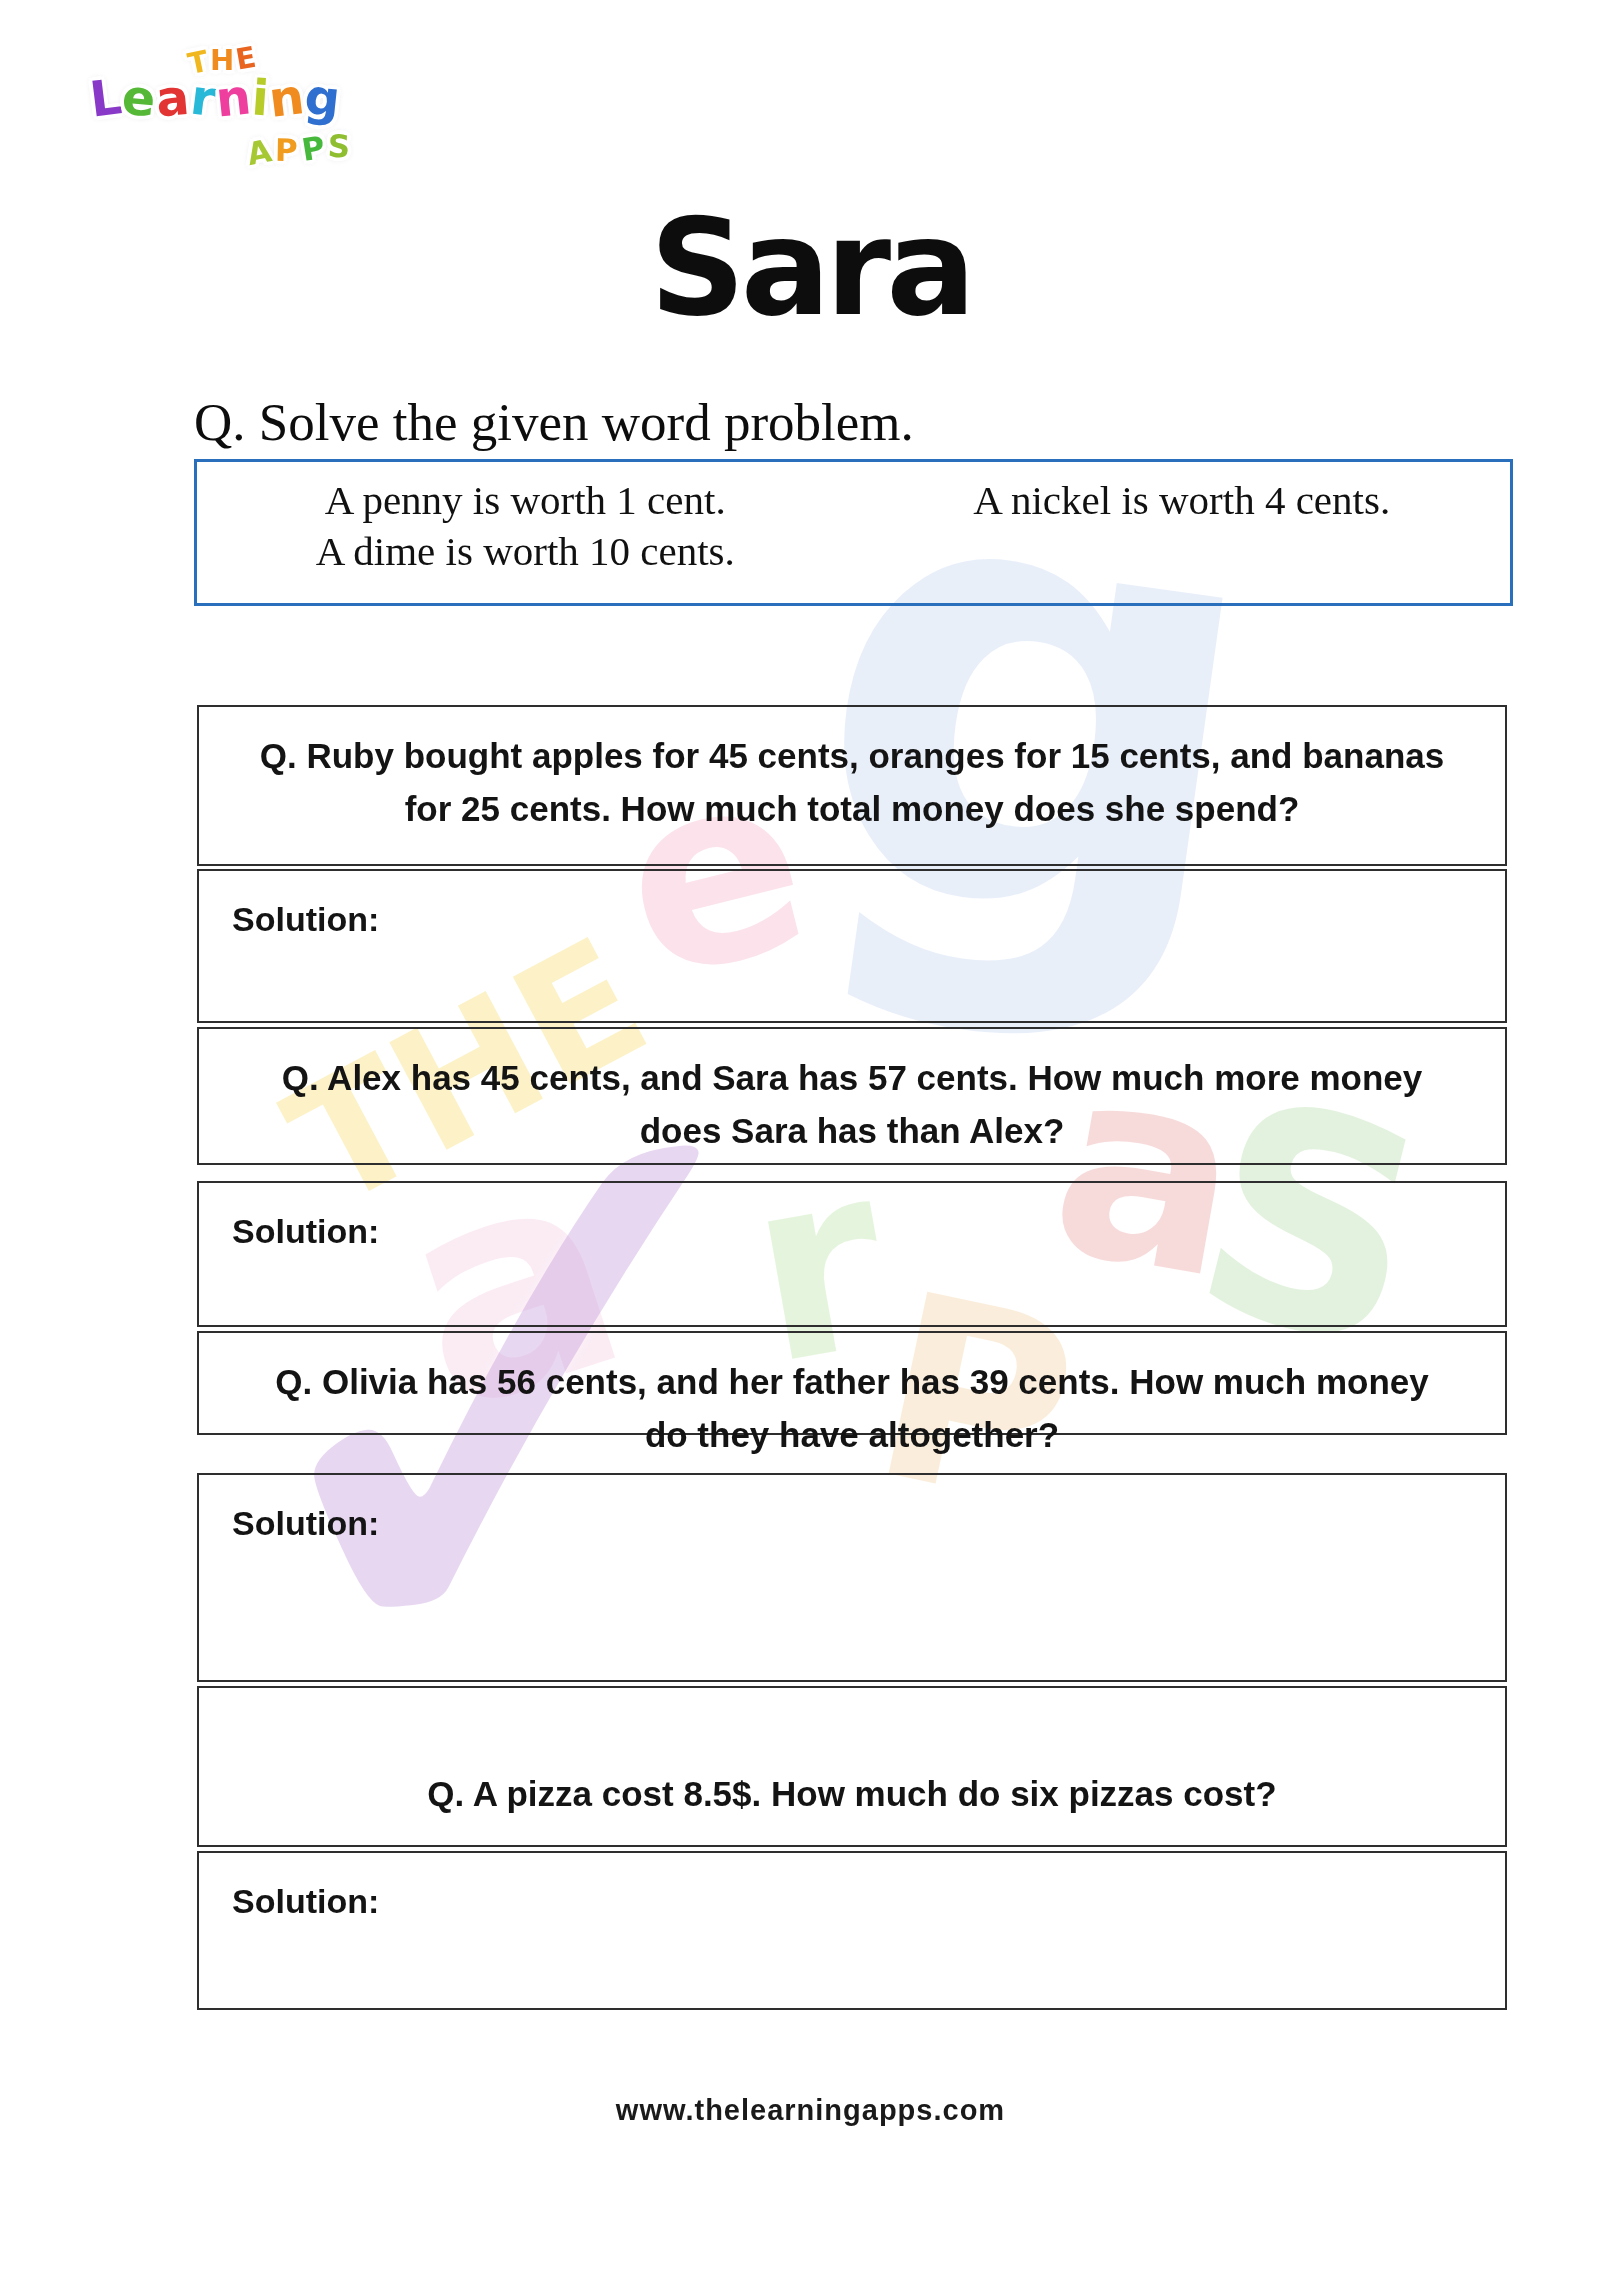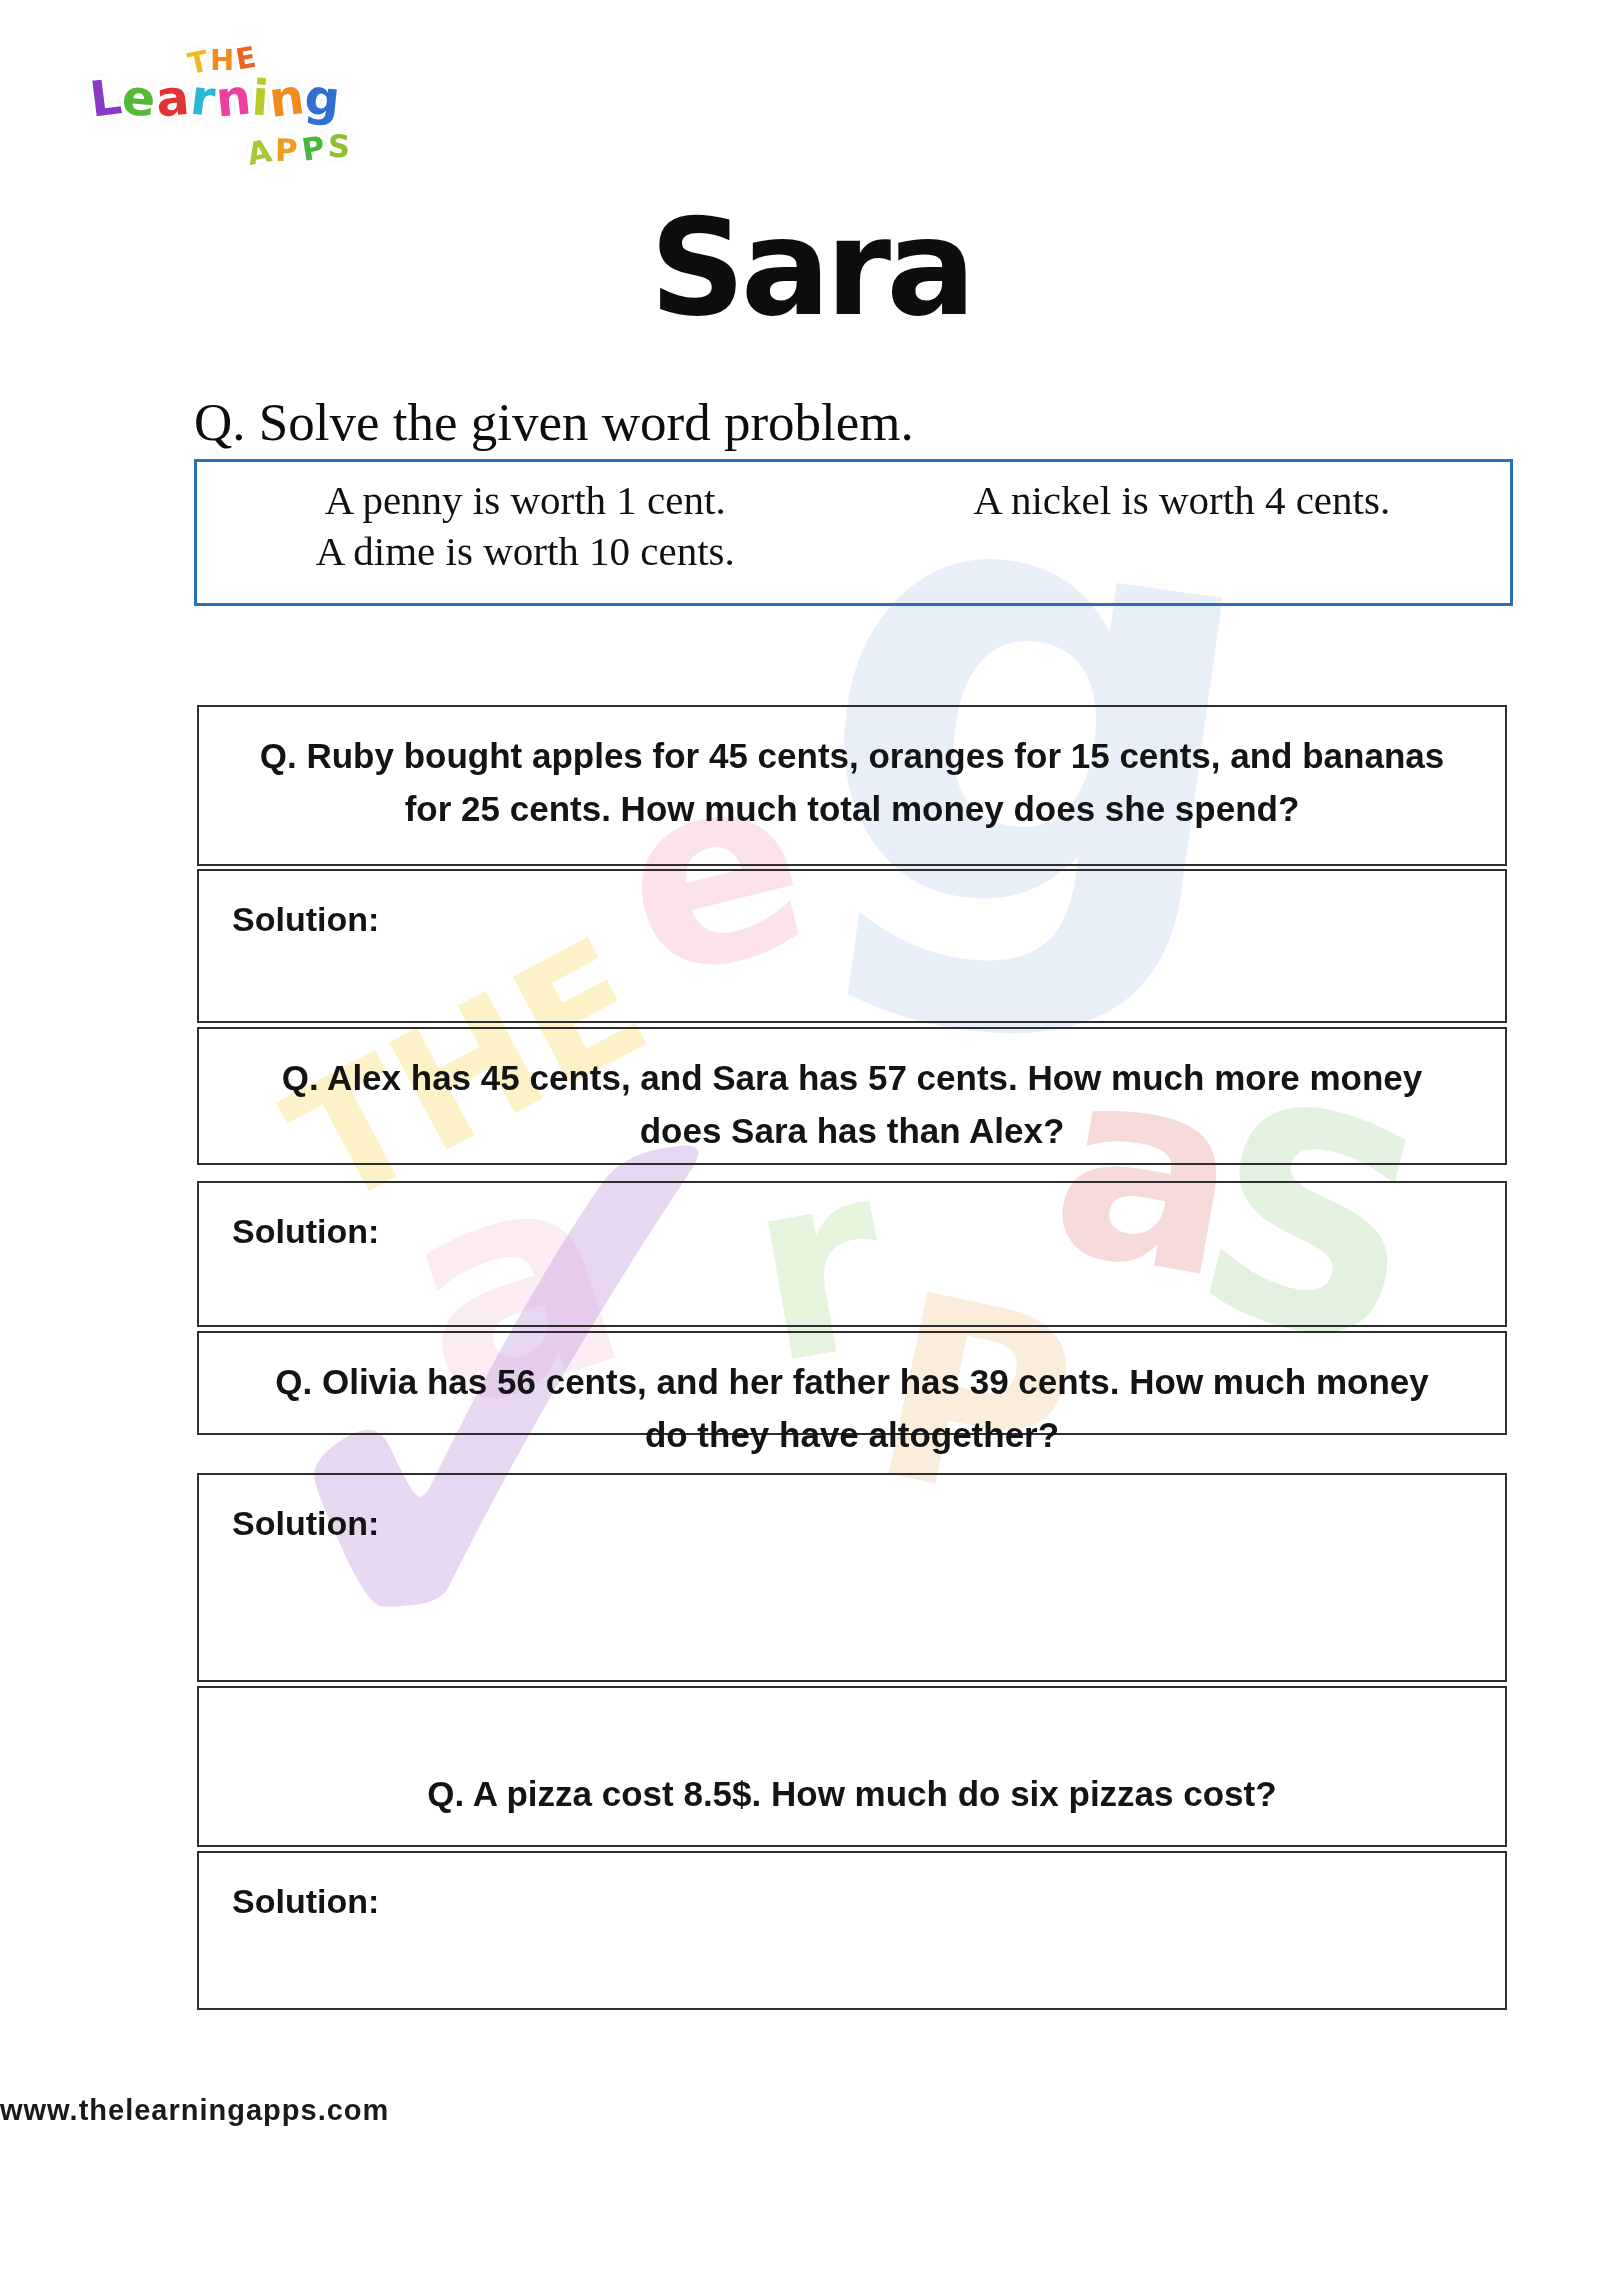--- a/index.html
+++ b/index.html
@@ -53,21 +53,21 @@
   .q-text{
     padding:21.6px 33px 0 33px;font-size:35px;font-weight:600;line-height:53px;
     letter-spacing:0px;white-space:pre-line;color:#141414;text-align:center;
   }
   .q-pad{padding-top:79px;}
   .s-label{
     padding:29px 33px 0 33px;font-size:34px;font-weight:600;color:#141414;
   }
   
   .footer{
-    position:absolute;top:2094px;left:0;width:100%;text-align:left;z-index:1;
+    position:absolute;top:2094px;left:0;width:100%;text-align:center;z-index:1;
     font-size:29px;font-weight:bold;letter-spacing:1px;color:#1a1a1a;
   }
 </style>
 </head>
 <body>
 
 <div class="wm-layer">
     <span class="wm" style="left: 823px; top: 392px; font-size: 608px; color: rgb(155, 184, 232); opacity: 0.22; transform: rotate(8deg);">g</span>
     <span class="wm" style="left: 284px; top: 990px; font-size: 167px; color: rgb(246, 212, 74); opacity: 0.3; transform: rotate(-28deg);">THE</span>
     <span class="wm" style="left: 627px; top: 745px; font-size: 255px; color: rgb(244, 160, 192); opacity: 0.3; transform: rotate(-14deg);">e</span>

